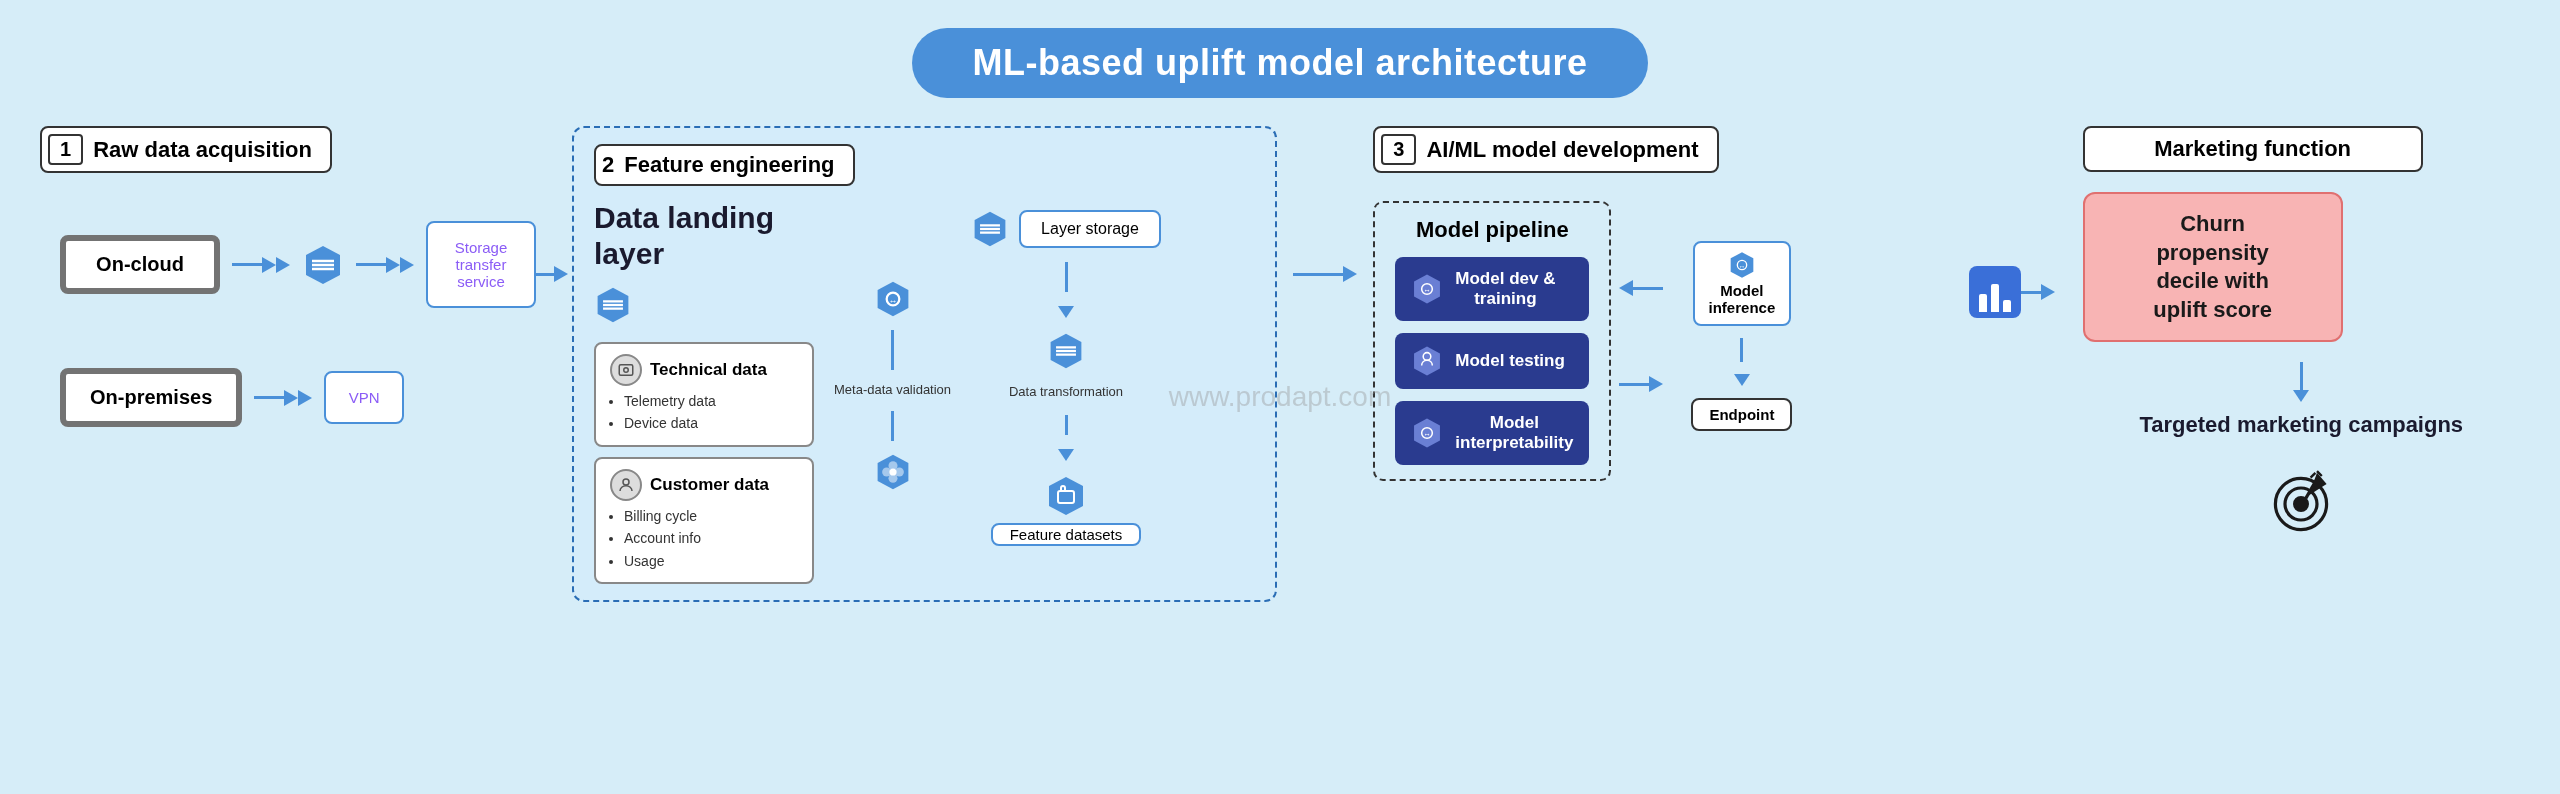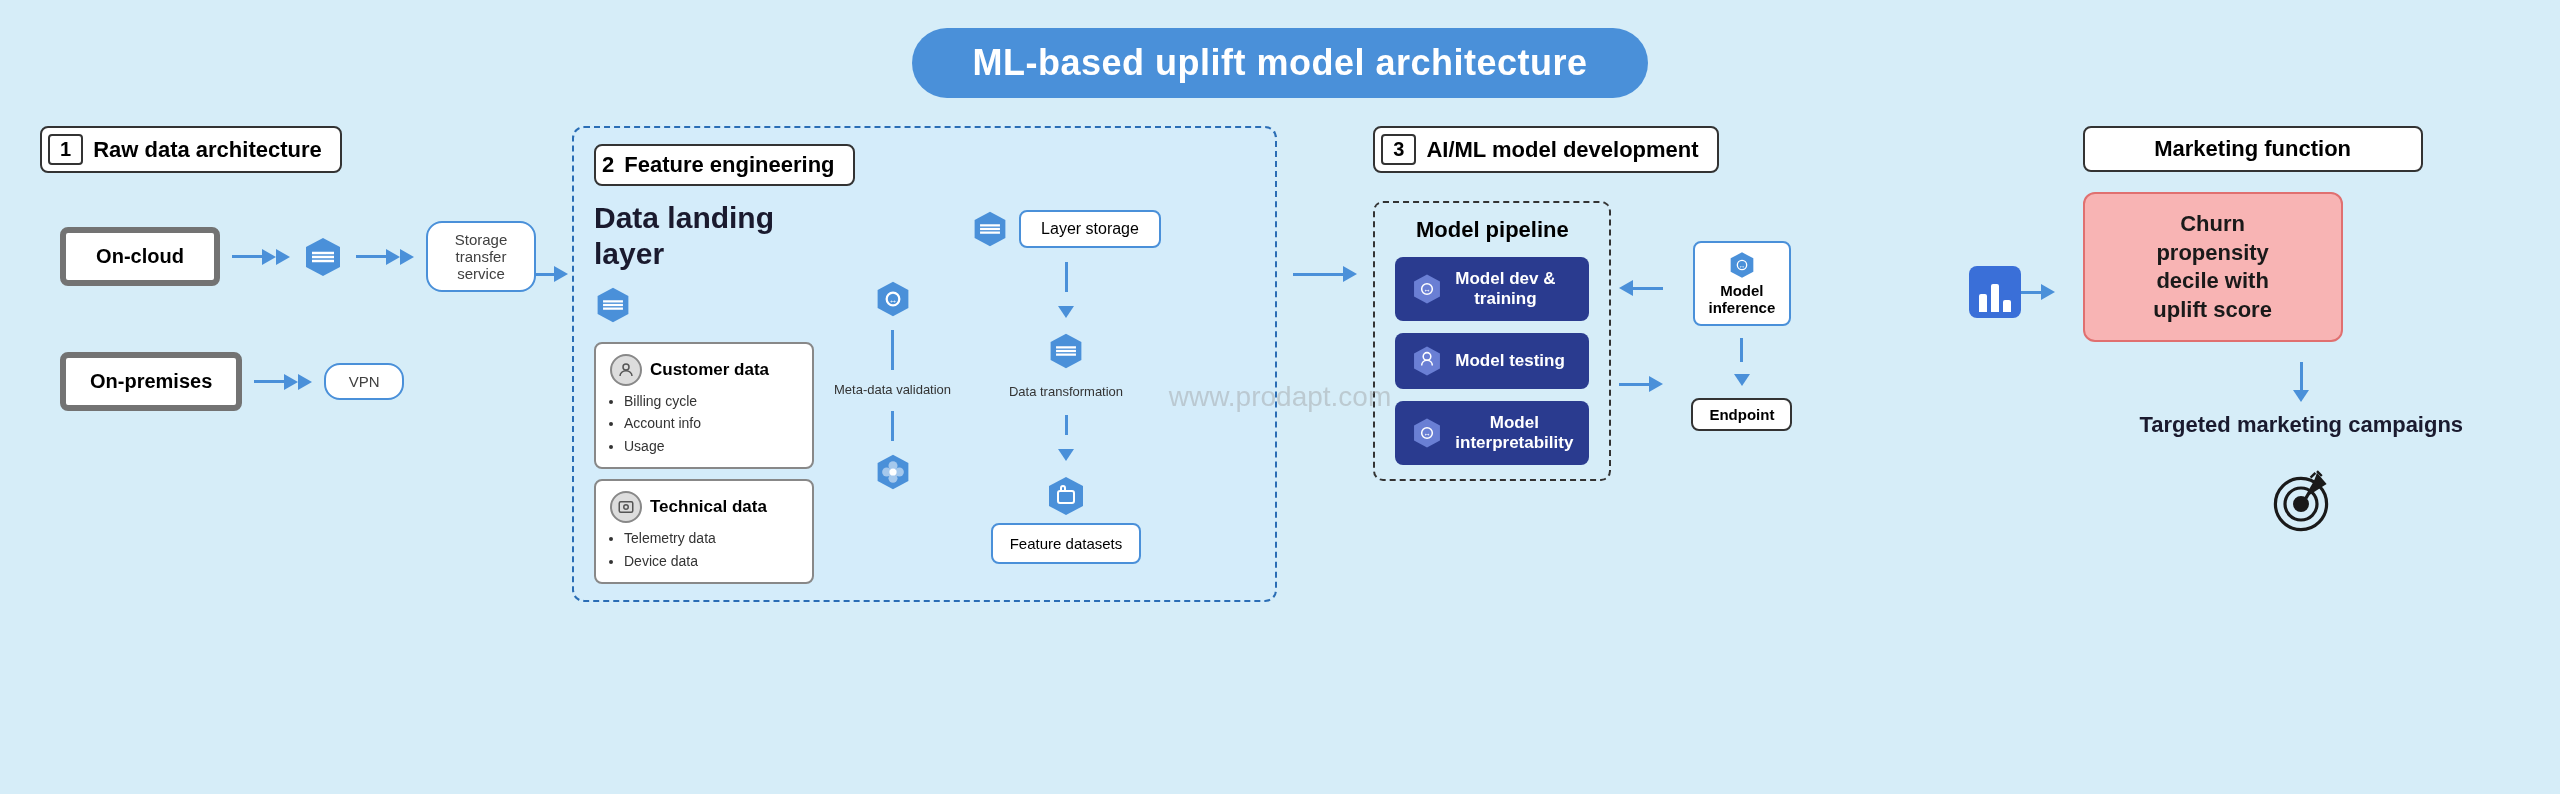--- a/index.html
+++ b/index.html
@@ -111,25 +111,25 @@
       border-left: 14px solid #4a90d9;
     }
     .arrow-line {
       width: 30px;
       height: 3px;
       background: #4a90d9;
     }
 
     .transfer-box {
       border: 2px solid #4a90d9;
-      border-radius: 16px;
-      background: white;
-      padding: 8px 12px;
+      border-radius: 8px;
+      background: white;
+      padding: 16px 12px;
       font-size: 15px;
-      color: #404040;
+      color: #8b5cf6;
       text-align: center;
       min-width: 110px;
     }
 
     
     .hex-icon {
       width: 42px;
       height: 42px;
       position: relative;
       display: inline-flex;
@@ -214,21 +214,21 @@
       padding: 8px 20px;
       font-size: 16px;
       text-align: center;
       min-width: 140px;
     }
 
     .feature-datasets-box {
       border: 2.5px solid #4a90d9;
       border-radius: 8px;
       background: white;
-      padding: 10px 16px;
+      padding: 1px 16px;
       font-size: 15px;
       text-align: center;
       min-width: 150px;
     }
 
     
     .section-3 {
       width: 680px;
       padding: 0 10px;
     }
@@ -379,21 +379,21 @@
   <div class="main-title">ML-based uplift model architecture</div>
 </div>
 
 <div class="watermark">www.prodapt.com</div>
 
 <div class="diagram-container">
 
   <div class="section section-1">
     <div class="section-header">
       <span class="section-num">1</span>
-      <span>Raw data architecture</span>
+      <span>Raw data acquisition</span>
     </div>
 
     <div class="source-boxes">
 
       <div class="source-row">
         <div class="source-box">On-cloud</div>
         <div class="arrow-right">
           <div class="arrow-line"></div>
           <div style="width:0;height:0;border-top:8px solid transparent;border-bottom:8px solid transparent;border-left:14px solid #4a90d9;"></div>
         </div>
@@ -443,54 +443,54 @@
 layer</span>
         </div>
 
         <div style="margin-bottom:4px;">
           <svg width="38" height="38" viewBox="0 0 42 42">
             <polygon points="21,2 38,11 38,31 21,40 4,31 4,11" fill="#4a90d9"></polygon>
             <line x1="10" y1="17" x2="32" y2="17" stroke="white" stroke-width="2.5"></line>
             <line x1="10" y1="21" x2="32" y2="21" stroke="white" stroke-width="2.5"></line>
             <line x1="10" y1="25" x2="32" y2="25" stroke="white" stroke-width="2.5"></line>
           </svg>
+        </div>
+
+        <div class="data-card">
+          <div class="data-card-title">
+            <div class="circle-icon">
+              <svg width="18" height="18" viewBox="0 0 24 24" fill="none">
+                <rect x="3" y="5" width="18" height="14" rx="2" stroke="#555" stroke-width="2"></rect>
+                <circle cx="12" cy="12" r="3" stroke="#555" stroke-width="2"></circle>
+              </svg>
+            </div>
+            <span style="font-weight:700;">Technical data</span>
+          </div>
+          <ul class="data-card-items">
+            <li>Telemetry data</li>
+            <li>Device data</li>
+          </ul>
         </div>
 
         <div class="data-card">
           <div class="data-card-title">
             <div class="circle-icon">
               <svg width="18" height="18" viewBox="0 0 24 24" fill="none">
                 <circle cx="12" cy="8" r="4" stroke="#555" stroke-width="2"></circle>
                 <path d="M4 20c0-4 3.6-7 8-7s8 3 8 7" stroke="#555" stroke-width="2" fill="none"></path>
               </svg>
             </div>
             <span style="font-weight:700;">Customer data</span>
           </div>
           <ul class="data-card-items">
             <li>Billing cycle</li>
             <li>Account info</li>
             <li>Usage</li>
           </ul>
         </div>
-
-        <div class="data-card">
-          <div class="data-card-title">
-            <div class="circle-icon">
-              <svg width="18" height="18" viewBox="0 0 24 24" fill="none">
-                <rect x="3" y="5" width="18" height="14" rx="2" stroke="#555" stroke-width="2"></rect>
-                <circle cx="12" cy="12" r="3" stroke="#555" stroke-width="2"></circle>
-              </svg>
-            </div>
-            <span style="font-weight:700;">Technical data</span>
-          </div>
-          <ul class="data-card-items">
-            <li>Telemetry data</li>
-            <li>Device data</li>
-          </ul>
-        </div>
       </div>
 
       <div style="display:flex;flex-direction:column;align-items:center;justify-content:center;gap:12px;padding-top:80px;">
 
         <svg width="38" height="38" viewBox="0 0 42 42">
           <polygon points="21,2 38,11 38,31 21,40 4,31 4,11" fill="#4a90d9"></polygon>
           <circle cx="21" cy="21" r="7" stroke="white" stroke-width="2.5" fill="none"></circle>
           <text x="21" y="25" text-anchor="middle" fill="white" font-size="10">↔</text>
         </svg>
         <div style="width:3px;height:40px;background:#4a90d9;"></div>

